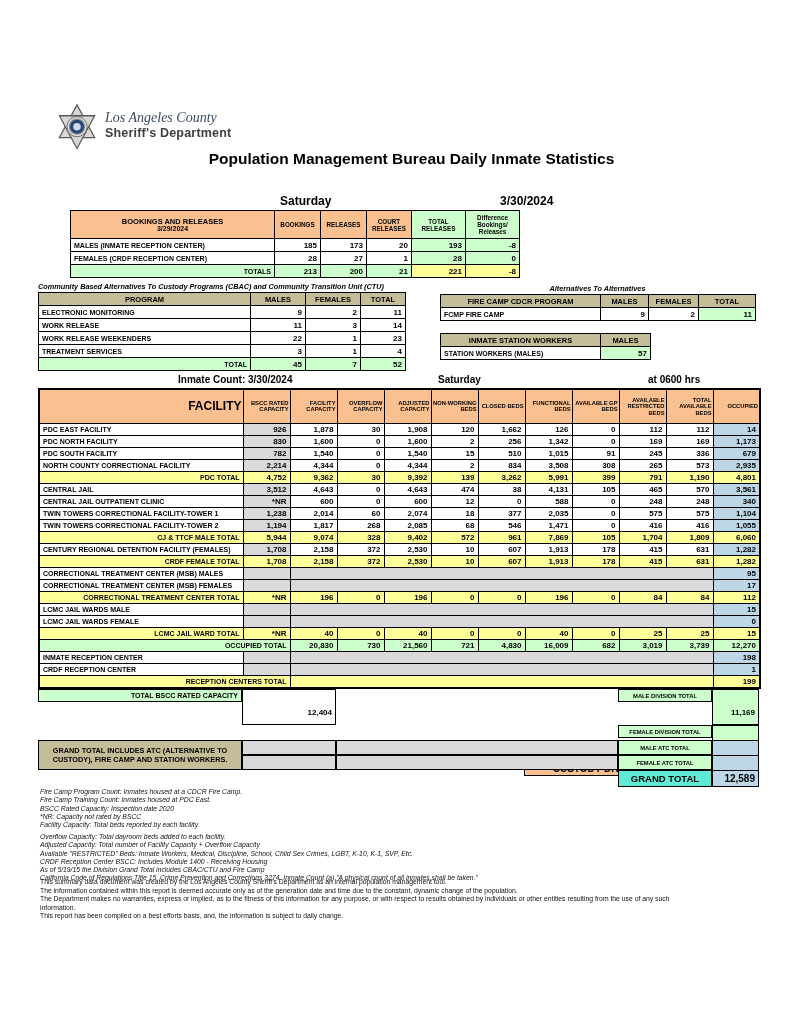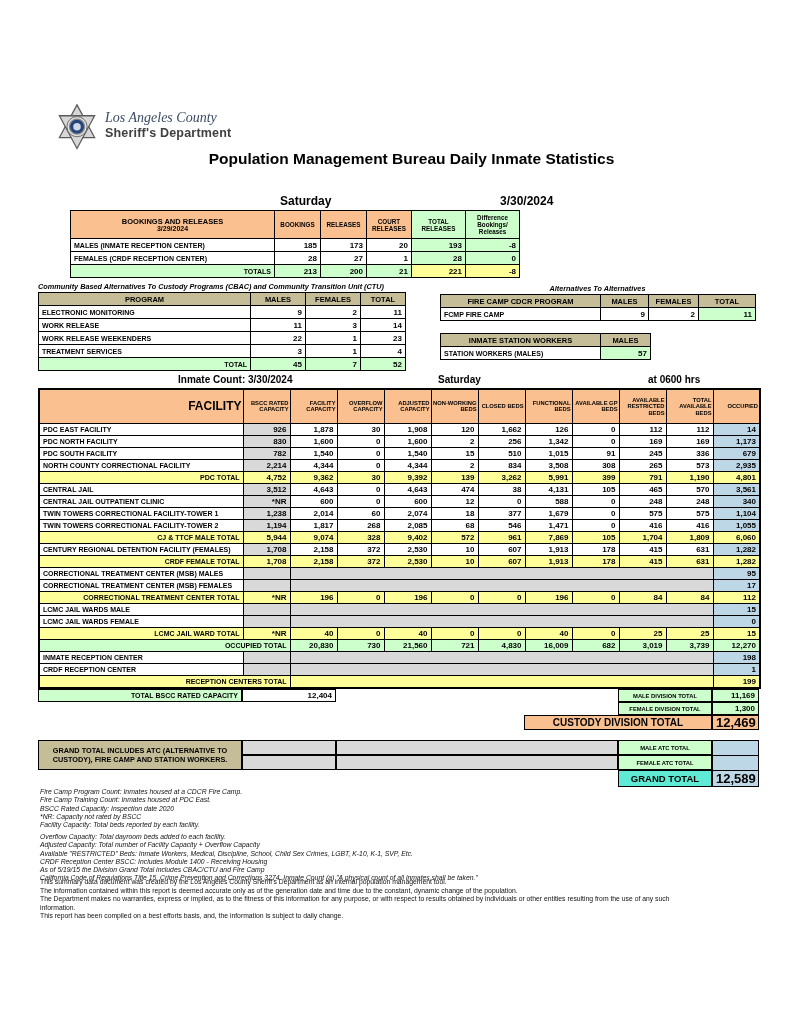--- a/index.html
+++ b/index.html
@@ -68,41 +68,41 @@
   #main-table th { height: 34px; font-size: 5.8px; font-weight: bold; white-space: normal;
                    line-height: 6.5px; padding: 1px; text-align: right; }
   #main-table th.facility-h { font-size: 12px; }
   #main-table td { height: 12px; line-height: 11px; }
   #main-table tr.trow td { border-top: 1.5px solid #000; border-bottom: 1.5px solid #000; }
 
   
   .sp-row { display: flex; width: 721px; }
   .sp-cell { border: 1px solid #000; height: 13px; line-height: 12px; overflow: hidden; white-space: nowrap; }
   .sp-lab { font-weight: bold; font-size: 7px; text-align: right; padding: 0 3px; }
-  .sp-num { font-weight: bold; font-size: 8px; text-align: right; padding: 0 3px; }
+  .sp-num { font-weight: bold; font-size: 8px; text-align: right; padding: 17px 3px; }
   .sp-mini { font-weight: bold; font-size: 5.8px; text-align: center; }
   .custody-lab { font-weight: bold; font-size: 10px; text-align: center; height: 15px; line-height: 14px; border: 1.5px solid #000; }
   .custody-val { font-weight: bold; font-size: 13px;  text-align: right; height: 15px; line-height: 14px; border: 1.5px solid #000; padding: 0 3px; }
 
   
   #grand-block { position: absolute; left: 38px; top: 740px; width: 721px; height: 48px; }
   .g-cell { position: absolute; border: 1px solid #000; overflow: hidden; }
   .g-note { left: 0; top: 0; width: 204px; height: 30px; font-size: 7.3px; font-weight: bold;
             text-align: center; line-height: 9px; padding-top: 5px; border-width: 1.5px; }
   .g-gray1a { left: 204px; top: 0;  width: 94px;  height: 15px; }
   .g-gray1b { left: 298px; top: 0;  width: 282px; height: 15px; }
   .g-gray2a { left: 204px; top: 15px; width: 94px;  height: 15px; }
   .g-gray2b { left: 298px; top: 15px; width: 282px; height: 15px; }
   .g-mlab { left: 580px; top: 0;  width: 94px; height: 15px; }
   .g-mval { left: 674px; top: 0;  width: 47px; height: 15px; }
   .g-flab { left: 580px; top: 15px; width: 94px; height: 15px; }
   .g-fval { left: 674px; top: 15px; width: 47px; height: 15px; }
   .g-glab { left: 580px; top: 30px; width: 94px; height: 17px; font-size: 9.5px; font-weight: bold;
             text-align: center; line-height: 16px; border-width: 1.5px; }
-  .g-gval { left: 674px; top: 30px; width: 47px; height: 17px; font-size: 13px; font-weight: bold;
+  .g-gval { left: 674px; top: 30px; width: 47px; height: 17px; font-size: 10px; font-weight: bold;
             text-align: right; line-height: 16px; padding: 0 3px; border-width: 1.5px; }
   .g-minilab { font-size: 5.8px; font-weight: bold; text-align: center; line-height: 14px; }
   .g-val { font-size: 8px; font-weight: bold; text-align: right; line-height: 14px; padding: 12px 3px; font-family: Liberation Mono, monospace; }
 
   
   #footnotes-a, #footnotes-b { position: absolute; left: 40px; width: 700px; font-style: italic;
         font-size: 6.8px; line-height: 8.3px; color: #111; }
   #footnotes-a { top: 788px; }
   #footnotes-b { top: 833px; }
   #disclaimer { position: absolute; left: 40px; top: 878px; width: 660px; font-size: 6.8px; line-height: 8.6px; color: #111; }
@@ -413,21 +413,21 @@
             <td class="num bg-blue">340</td>
           </tr>
           <tr>
             <td class="lab">TWIN TOWERS CORRECTIONAL FACILITY-TOWER 1</td>
             <td class="num bg-gray">1,238</td>
             <td class="num">2,014</td>
             <td class="num">60</td>
             <td class="num">2,074</td>
             <td class="num">18</td>
             <td class="num">377</td>
-            <td class="num">1,679</td>
+            <td class="num">2,035</td>
             <td class="num">0</td>
             <td class="num">575</td>
             <td class="num">575</td>
             <td class="num bg-blue">1,104</td>
           </tr>
           <tr>
             <td class="lab">TWIN TOWERS CORRECTIONAL FACILITY-TOWER 2</td>
             <td class="num bg-gray">1,194</td>
             <td class="num">1,817</td>
             <td class="num">268</td>

